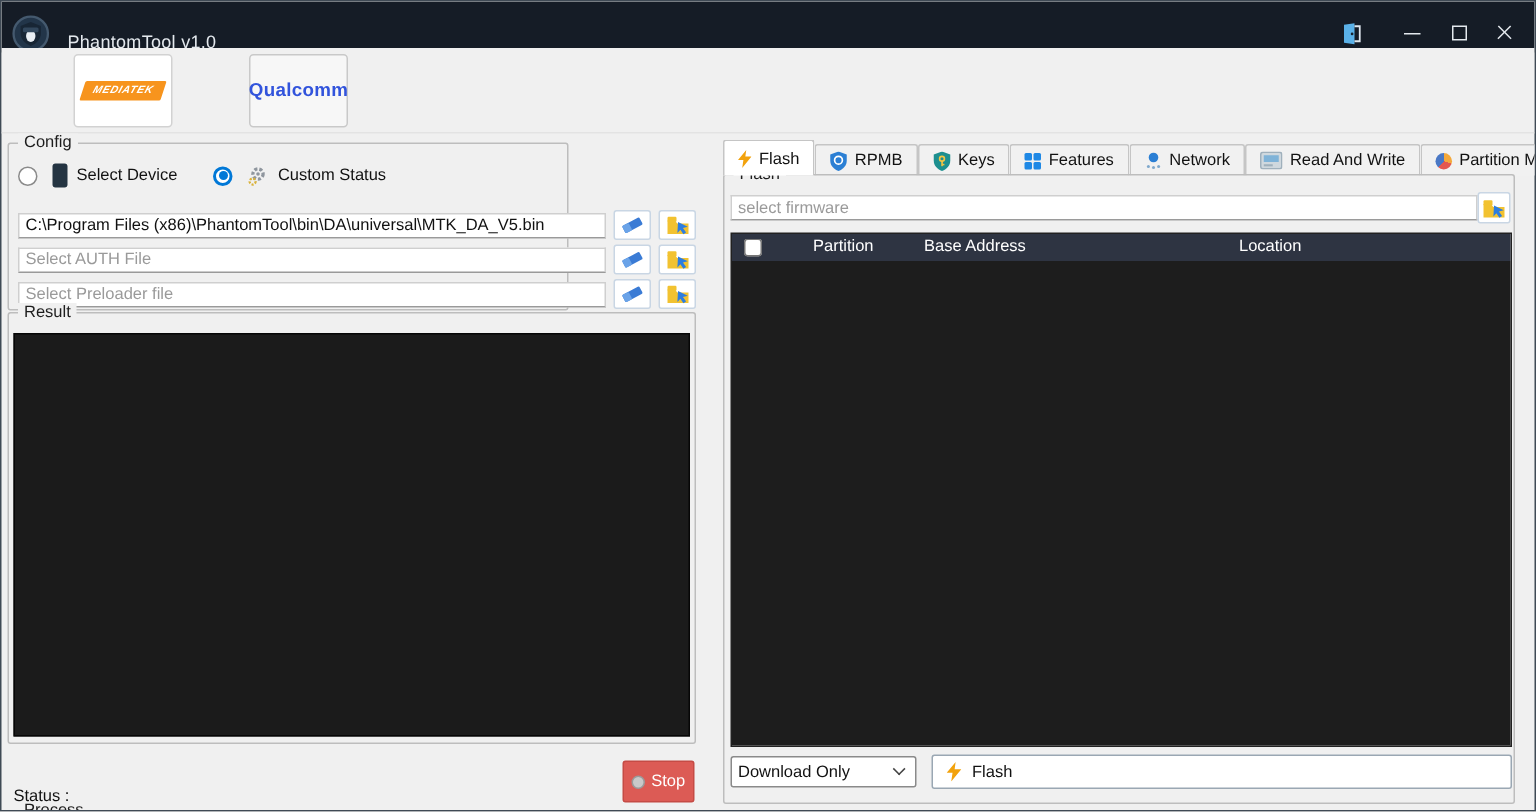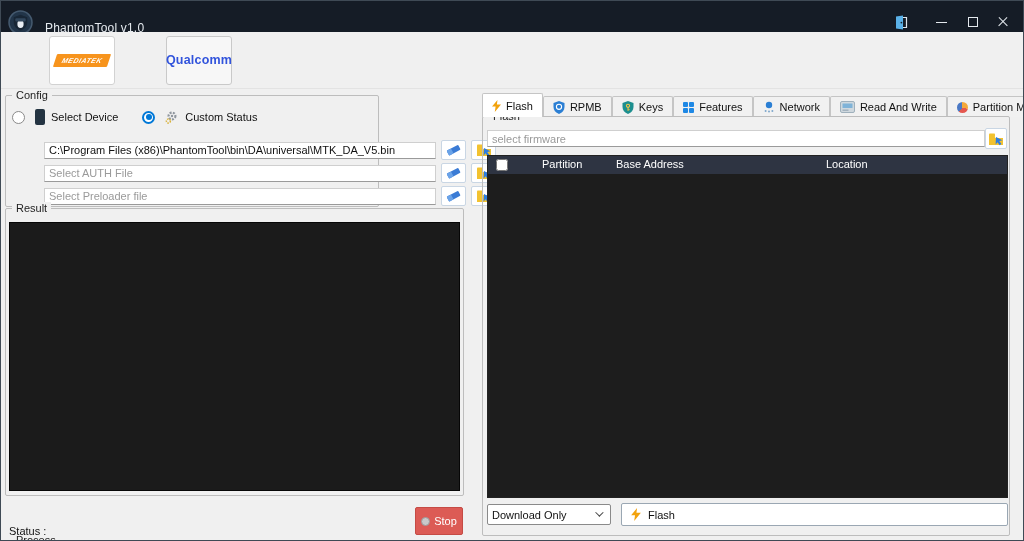--- a/index.html
+++ b/index.html
@@ -48,21 +48,21 @@
   
   .cfg-radios { position:absolute; top:13px; left:6px; display:flex; align-items:center; font-size:11px; color:#111; }
   .radio { width:13px; height:13px; border-radius:50%; border:1px solid #8a8a8a; background:#fff; display:inline-block; }
   .radio.checked { border:2px solid #0078d7; position:relative; }
   .radio.checked::after { content:""; position:absolute; inset:1.5px; border-radius:50%; background:#0078d7; }
   .phone-ico { width:10px; height:16px; background:#243442; border-radius:2px; margin:0 6px 0 10px; display:inline-block; }
   .gear-wrap { position:relative; width:15px; height:14px; margin:0 5px 0 10px; display:inline-block; }
   .cfg-row { position:absolute; left:6px; display:flex; align-items:center; gap:5px; }
   .cfg-input {
     width:392px; height:17px; border:1px solid #cfcfcf; border-bottom-color:#9a9a9a;
-    font-size:11px; padding:0 4px; color:#111; background:#fff; font-family:"Liberation Sans",sans-serif;margin-left:32px;
+    font-size:11px; padding:0 4px; color:#111; background:#fff; font-family:"Liberation Sans",sans-serif;
   }
   .cfg-input::placeholder { color:#9a9a9a; }
   .mini-btn {
     width:25px; height:20px; background:#fff; border:1px solid #c9d6e4; border-radius:2px;
     display:flex; align-items:center; justify-content:center; cursor:pointer; padding:0;
   }
   
   .console { position:absolute; left:3px; right:3px; top:13px; bottom:4px; background:#1b1b1b; border:1px solid #060606; }
   
   .progress { position:absolute; left:6px; top:11px; width:398px; height:12px; background:#eaeaea; border:1px solid #b3b3b3; }

